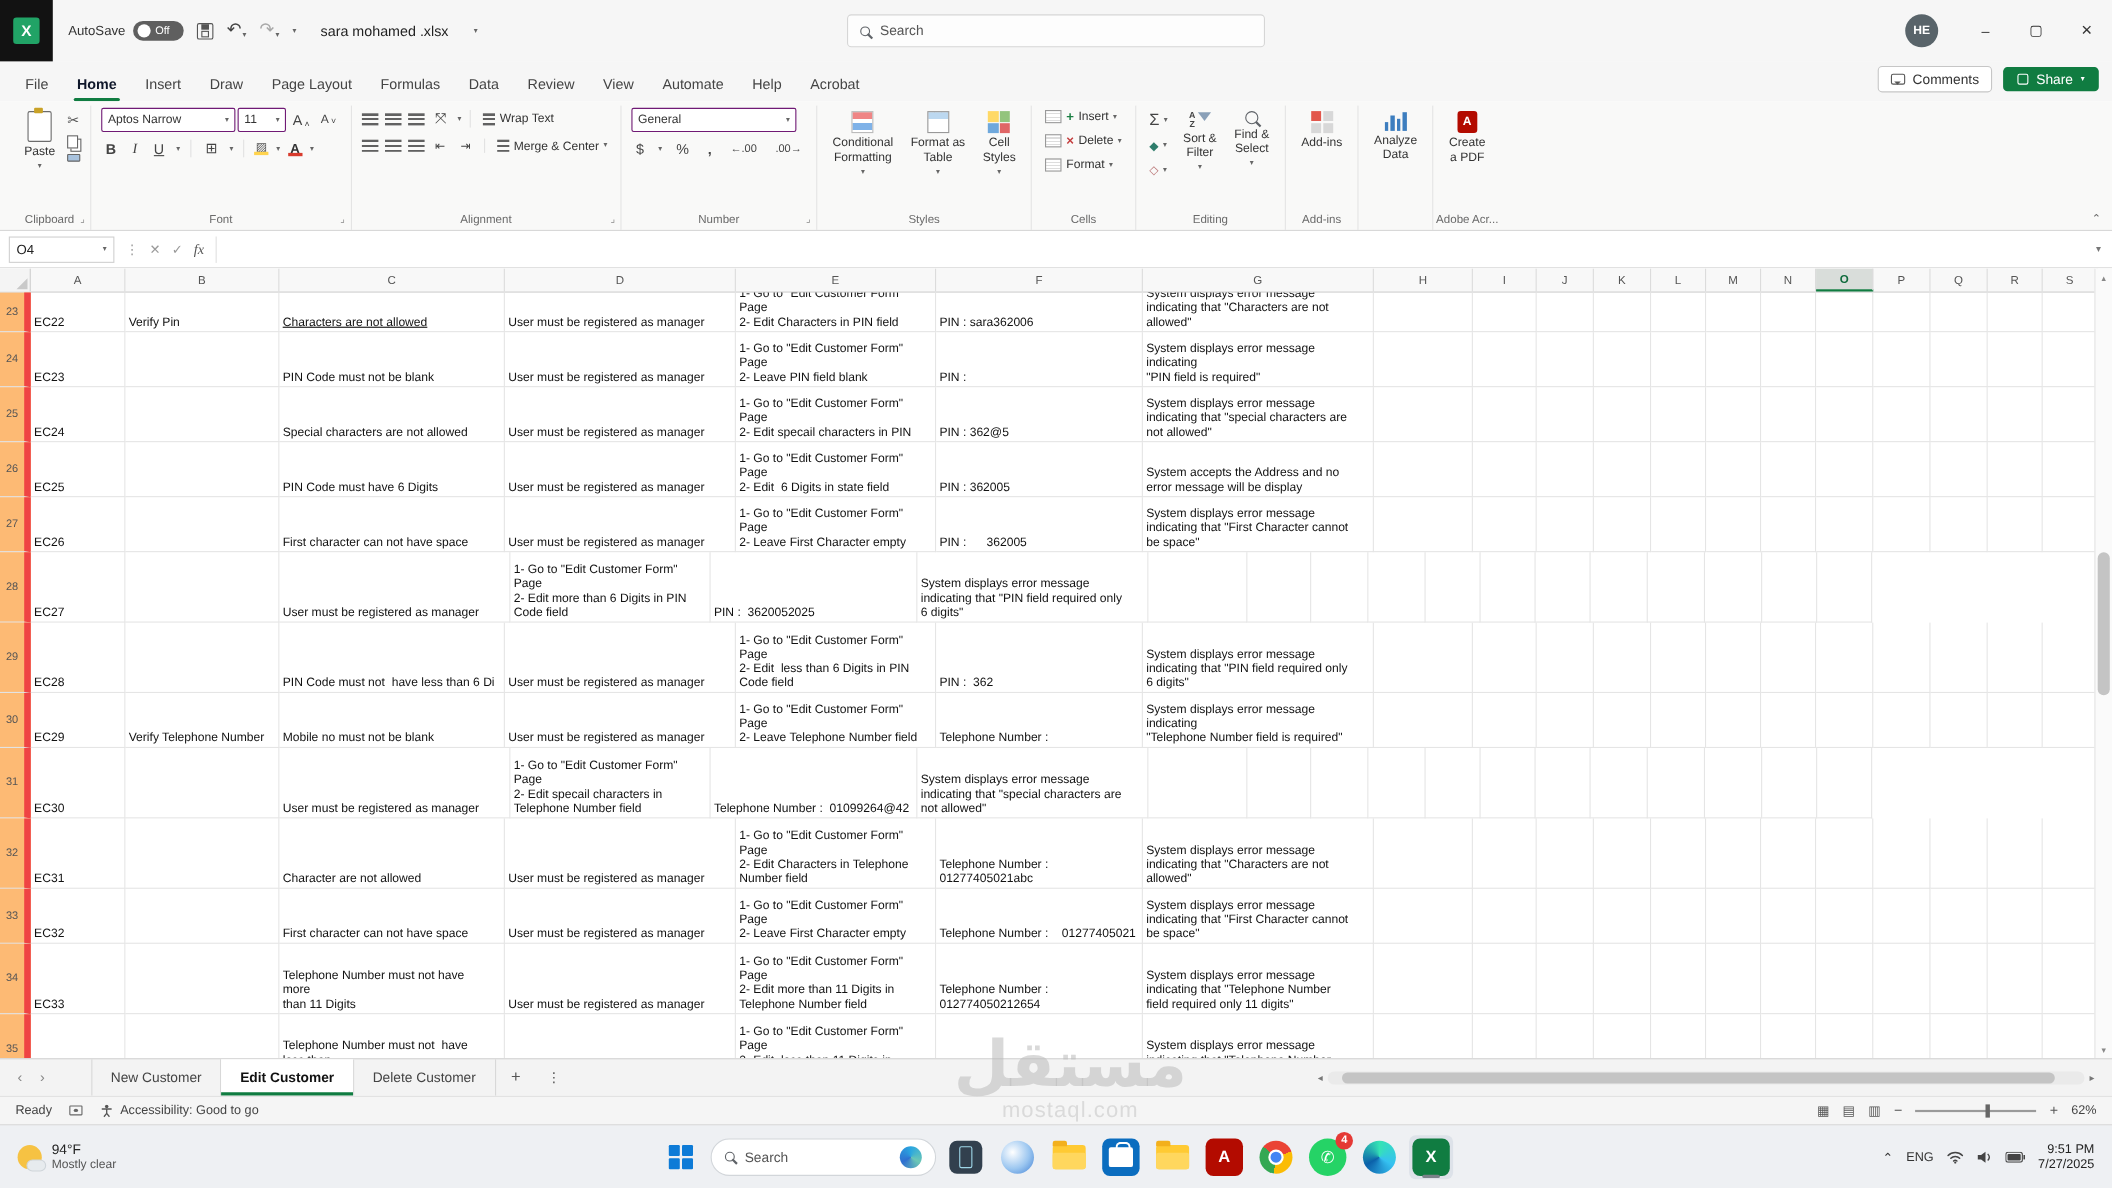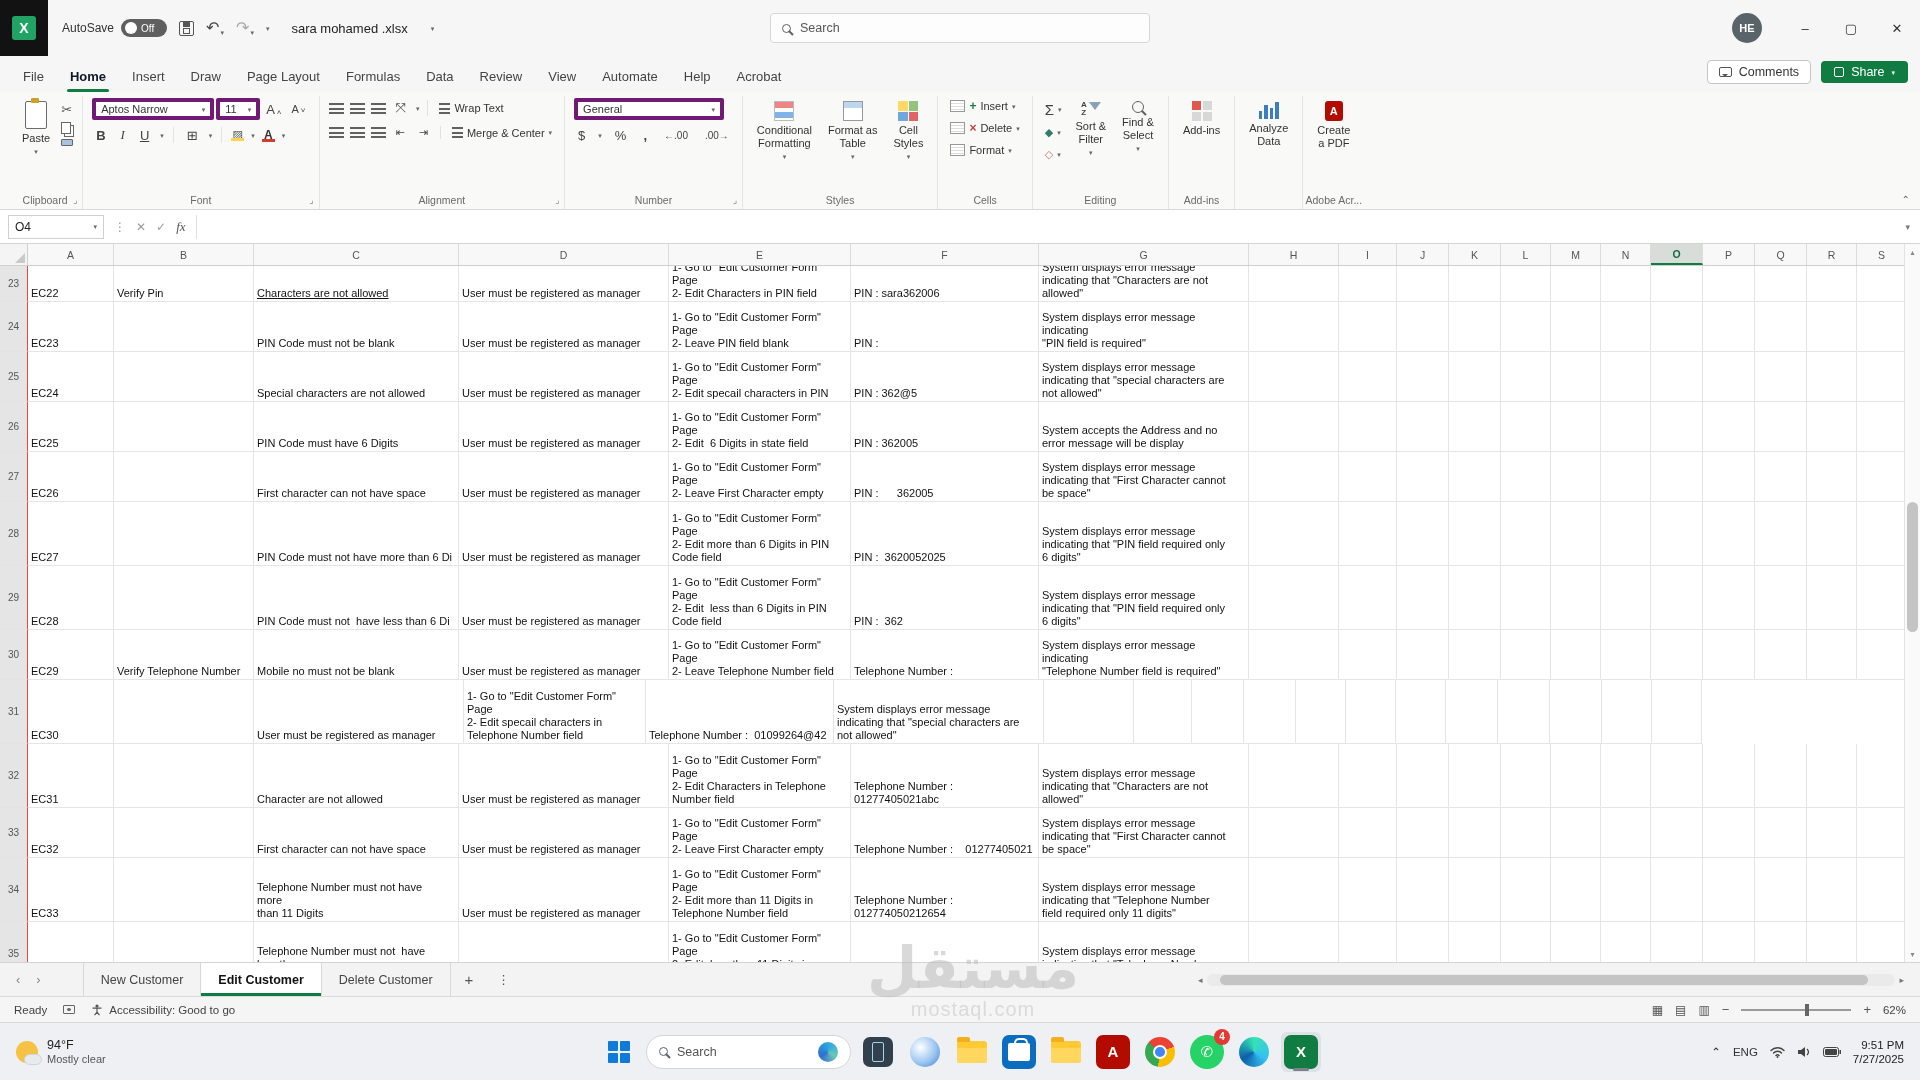--- a/index.html
+++ b/index.html
@@ -42,21 +42,21 @@
 
 
 .ribbon{height:118px;background:#f9f9f8;border-bottom:1px solid #d8d8d8;display:flex;padding:4px 4px 0 8px;flex:0 0 auto;position:relative}
 .rgroup{position:relative;padding:2px 9px 18px;border-right:1px solid #e4e4e4;display:flex;flex-direction:column;align-items:center}
 .grp-body{display:flex;gap:6px;align-items:flex-start;flex:1}
 .glabel{position:absolute;bottom:3px;left:0;right:0;text-align:center;font-size:10.5px;color:#6a6a6a;white-space:nowrap}
 .launcher{position:absolute;bottom:4px;right:5px;font-size:9px;color:#8a8a8a}
 .bigbtn{display:flex;flex-direction:column;align-items:center;gap:3px;padding:3px 5px;font-size:11px;color:#333;text-align:center;line-height:13px;white-space:pre-line}
 .smrow{display:flex;align-items:center;gap:4px;font-size:11px;color:#333;padding:2px 3px;white-space:nowrap}
 .colstack{display:flex;flex-direction:column;gap:5px}
-.rsel{border:4px solid #701a75;background:#fff;height:22px;display:flex;align-items:center;justify-content:space-between;padding:0 5px;font-size:11px;color:#333;border-radius:2px}
+.rsel{border:1px solid #701a75;background:#fff;height:22px;display:flex;align-items:center;justify-content:space-between;padding:0 5px;font-size:11px;color:#333;border-radius:2px}
 .ibtn{padding:2px 4px;display:flex;align-items:flex-end;gap:2px;font-size:13px;color:#444}
 .iconrow{display:flex;align-items:center;gap:2px}
 .bars{width:15px;height:11px;background:linear-gradient(#616161 0 2px,transparent 2px 4.5px,#616161 4.5px 6.5px,transparent 6.5px 9px,#616161 9px 11px)}
 .clip-icon{width:22px;height:28px;border:1.6px solid #6b6b6b;border-radius:2px;position:relative;background:#fff}
 .clip-icon::before{content:"";position:absolute;top:-4px;left:5px;width:8px;height:5px;background:#c9a227;border-radius:1px}
 .copyico{width:10px;height:12px;border:1px solid #666;background:#fff;box-shadow:3px 3px 0 -1px #fff,3px 3px 0 0 #666}
 .brushico{width:12px;height:7px;background:#a9c3de;border:1px solid #666;border-radius:1px}
 .colorbar{display:inline-block;width:13px;height:3px;margin-top:-2px}
 .fontbtn{display:flex;flex-direction:column;align-items:center;line-height:1}
 .cfico{width:20px;height:20px;border:1px solid #bbb;background:linear-gradient(#ef8585 0 6px,#fff 6px 10px,#7fb2e8 10px 16px,#fff 16px)}
@@ -87,21 +87,21 @@
 .fexpand{padding:0 10px;color:#777;font-size:9px}
 
 
 .gridwrap{flex:1;position:relative;overflow:hidden;background:#fff}
 .ghead{display:flex;height:22px;background:#f8f8f8;border-bottom:1px solid #cfcfcf}
 .corner{width:28px;flex:0 0 auto;border-right:1px solid #cfcfcf;position:relative;background:#f4f4f4}
 .corner::after{content:"";position:absolute;right:2px;bottom:2px;border-left:10px solid transparent;border-bottom:10px solid #c9c9c9}
 .ch{border-right:1px solid #dcdcdc;display:flex;align-items:center;justify-content:center;font-size:10.5px;color:#555;flex:0 0 auto}
 .ch.sel{background:#d9ddda;border-bottom:2.5px solid #107c41;color:#0f6b3c;font-weight:bold}
 .grow{display:flex;flex:0 0 auto}
-.rh{width:28px;border-right:1px solid #ef4444;border-bottom:1px solid #e3e3e3;background:#e5e5e5;display:flex;align-items:center;justify-content:center;font-size:10px;color:#555;flex:0 0 auto}
+.rh{width:28px;border-right:6px solid #ef4444;border-bottom:1px solid #e3e3e3;background:#fdba74;display:flex;align-items:center;justify-content:center;font-size:10px;color:#555;flex:0 0 auto}
 .gc{border-right:1px solid #e5e5e5;border-bottom:1px solid #e5e5e5;font-size:11px;line-height:13px;padding:1px 3px;display:flex;align-items:flex-end;overflow:hidden;white-space:pre;flex:0 0 auto;color:#121212}
 .vscroll{position:absolute;top:0;right:0;bottom:0;width:16px;background:#fafafa;border-left:1px solid #e3e3e3;z-index:5}
 .varrow{position:absolute;left:0;right:0;height:16px;display:flex;align-items:center;justify-content:center;color:#888;font-size:8px}
 .vthumb{position:absolute;left:2px;width:11px;border-radius:6px;background:#c4c4c4;top:36%;height:18%}
 
 
 .sheetbar{height:34px;background:#f3f3f3;border-top:1px solid #d4d4d4;display:flex;align-items:stretch;flex:0 0 auto;position:relative;font-size:12.5px}
 .snav{display:flex;align-items:center;gap:16px;padding:0 16px;color:#888;font-size:13px}
 .stabs{display:flex;align-items:stretch;margin-left:26px}
 .stab{display:flex;align-items:center;padding:0 17px;color:#444;border-right:1px solid #d8d8d8;white-space:nowrap}
@@ -609,21 +609,20 @@
         <div class="gc" style="width: 52px;"></div>
         <div class="gc" style="width: 52px;"></div>
         <div class="gc" style="width: 52px;"></div>
         <div class="gc" style="width: 50px;"></div>
         <div class="gc" style="width: 50px;"></div>
       </div>
       <div class="grow" style="height: 64px;">
         <div class="rh">28</div>
         <div class="gc" style="width: 86px;"><span>EC27</span></div>
         <div class="gc" style="width: 140px;"></div>
-        <div class="gc" style="width: 205px;"><span>PIN Code must not have more than 6 Di</span></div>
         <div class="gc" style="width: 210px;"><span>User must be registered as manager</span></div>
         <div class="gc" style="width: 182px;"><span>1- Go to "Edit Customer Form"
 Page
 2- Edit more than 6 Digits in PIN
 Code field</span></div>
         <div class="gc" style="width: 188px;"><span>PIN :  3620052025</span></div>
         <div class="gc" style="width: 210px;"><span>System displays error message
 indicating that "PIN field required only
 6 digits"</span></div>
         <div class="gc" style="width: 90px;"></div>

